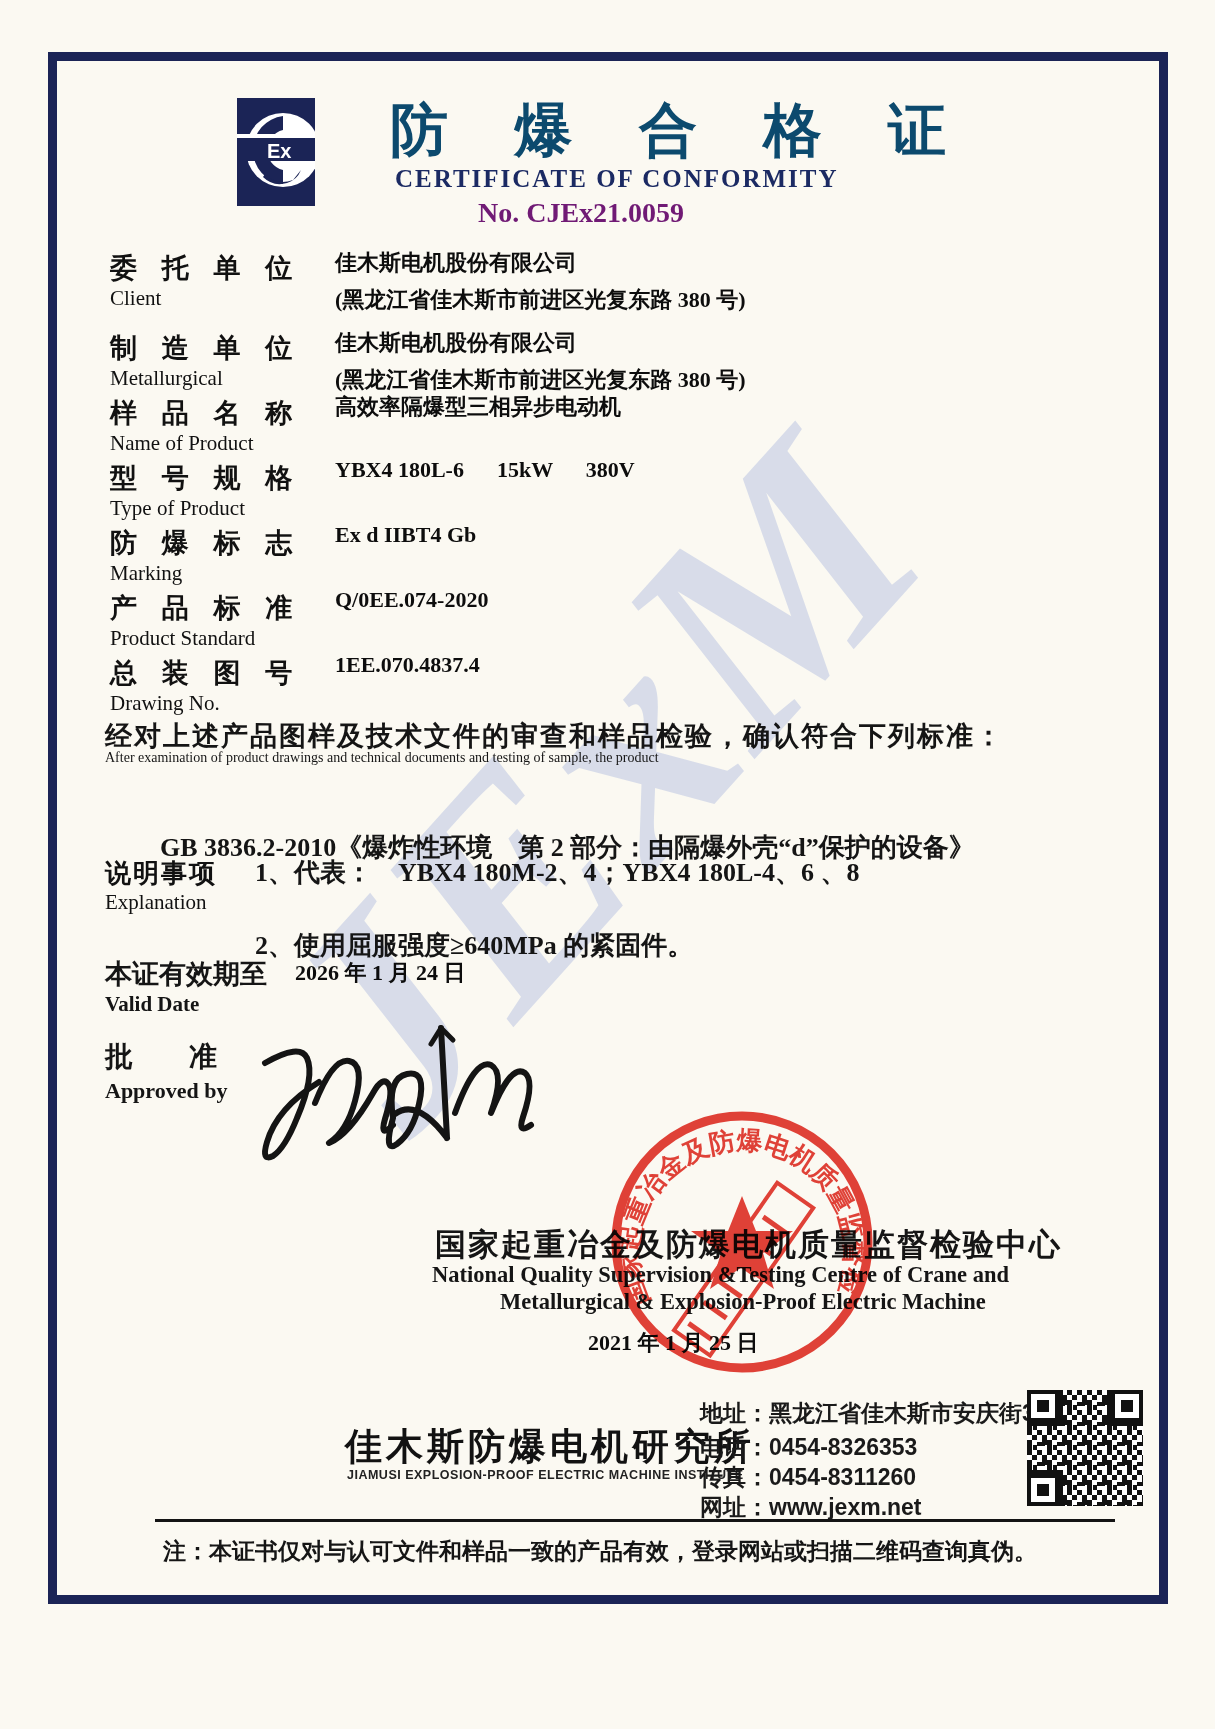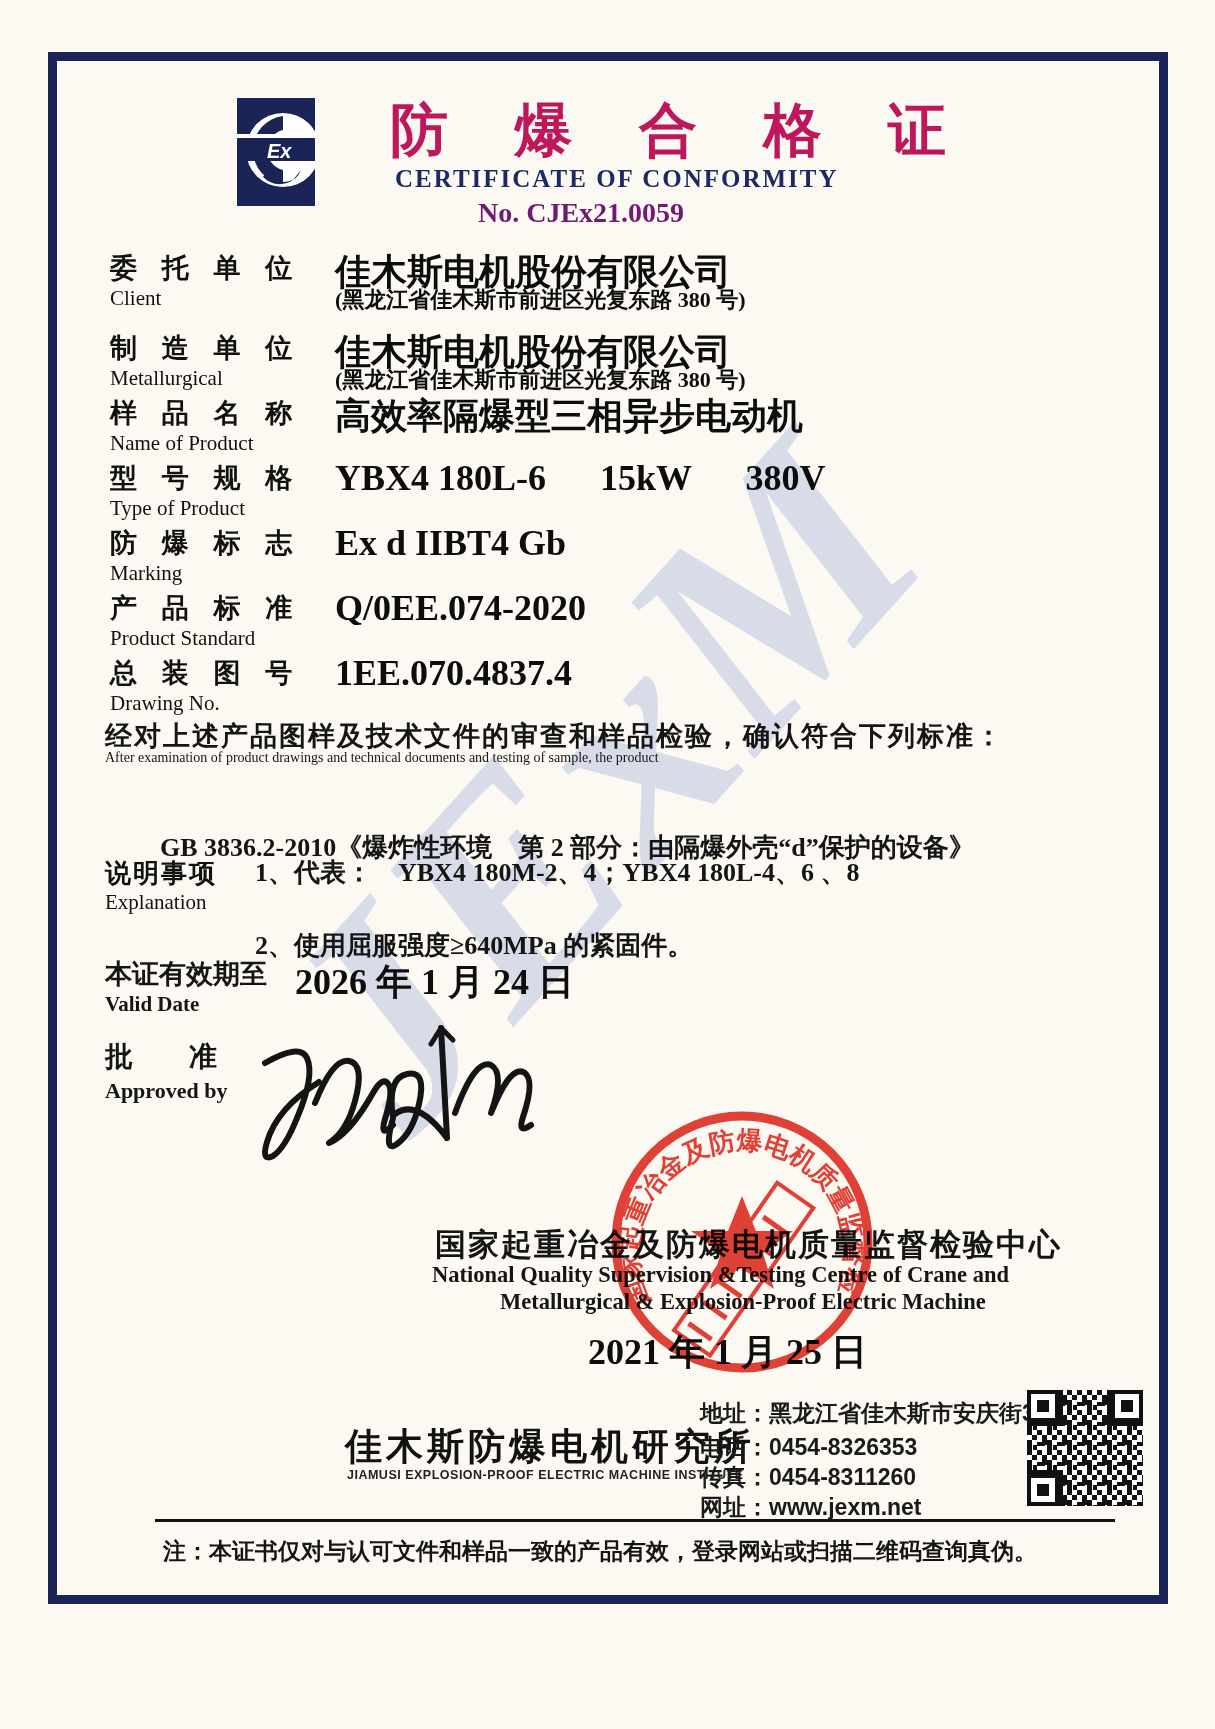--- a/index.html
+++ b/index.html
@@ -1,25 +1,25 @@
 <!DOCTYPE html>
 <html><head>
 <meta charset="utf-8">
 <style>
   html,body{margin:0;padding:0;background:#e8e6df;}
   .page{position:relative;width:1215px;height:1729px;background:#fbf9f2;overflow:hidden;
         font-family:"Liberation Serif", serif;color:#151515;}
   .abs{position:absolute;}
   .frame{left:48px;top:52px;width:1102px;height:1534px;border:9px solid #1b2456;}
-  .title-cn{left:390px;top:92px;width:480px;font-size:58px;font-weight:bold;letter-spacing:26px;color:#be185d;font-family:"Liberation Serif",serif;white-space:nowrap;}
+  .title-cn{left:390px;top:92px;width:480px;font-size:58px;font-weight:bold;letter-spacing:26px;color:#0c4a6e;font-family:"Liberation Serif",serif;white-space:nowrap;}
   .title-en{left:395px;top:165px;font-size:25px;font-weight:bold;letter-spacing:2px;color:#1b2a63;white-space:nowrap;}
   .cert-no{left:478px;top:197px;font-size:28px;font-weight:bold;color:#701a75;white-space:nowrap;}
   .lbl-cn{font-size:27px;font-weight:600;letter-spacing:9px;white-space:nowrap;color:#111;}
   .lbl-en{font-size:21px;color:#111;white-space:nowrap;}
-  .val{font-size:36px;font-weight:bold;white-space:pre;color:#0d0d0d;}
+  .val{font-size:22px;font-weight:bold;white-space:pre;color:#0d0d0d;}
   .sub{font-size:22px;font-weight:600;white-space:nowrap;color:#0d0d0d;}
   .stmt-cn{font-size:27px;font-weight:bold;letter-spacing:2px;white-space:nowrap;}
   .stmt-en{font-size:14px;white-space:nowrap;}
   .std{font-size:26px;font-weight:bold;white-space:nowrap;}
   .exp{font-size:26px;font-weight:bold;white-space:pre;}
   .org-cn{font-size:31px;font-weight:bold;letter-spacing:2px;white-space:nowrap;}
   .org-en{font-size:22.5px;font-weight:bold;white-space:nowrap;}
   .contact-row{font-size:23px;font-weight:bold;white-space:nowrap;font-family:"Liberation Sans",sans-serif;color:#1a1a1a;}
   .note{left:60px;top:1536px;width:1080px;text-align:center;font-size:23px;font-weight:bold;white-space:nowrap;}
   .sepline{left:155px;top:1519px;width:960px;height:3px;background:#141414;}
@@ -32,21 +32,21 @@
 </style>
 </head>
 <body>
 
 <div class="page">
 
   <div class="abs watermark">JExM</div>
 
   <div class="abs frame"></div>
 
-  <div class="abs" style="left:237px;top:98px;width:78px;height:108px;font-style:italic;">
+  <div class="abs" style="left:237px;top:98px;width:78px;height:108px;">
     <svg width="78" height="108" viewBox="0 0 78 108">
       <rect x="0" y="0" width="78" height="108" fill="#1b2456"></rect>
       <circle cx="46" cy="52" r="37" fill="#ffffff"></circle>
       <path d="M46,18 a34,34 0 0 0 -30,34 a34,34 0 0 0 30,34 l0,-14 a21,21 0 0 1 -16,-20 a21,21 0 0 1 16,-20 z" fill="#1b2456"></path>
       <rect x="0" y="40" width="78" height="23" fill="#1b2456"></rect>
       <rect x="0" y="36" width="78" height="4" fill="#ffffff"></rect>
       <text x="30" y="60" font-size="20" font-weight="bold" fill="#ffffff" font-family="Liberation Sans, sans-serif">Ex</text>
       <path d="M28,76 q12,12 28,6 l8,-10 q-4,10 -14,13 q-14,4 -24,-6 z" fill="#1b2456"></path>
     </svg>
   </div>

